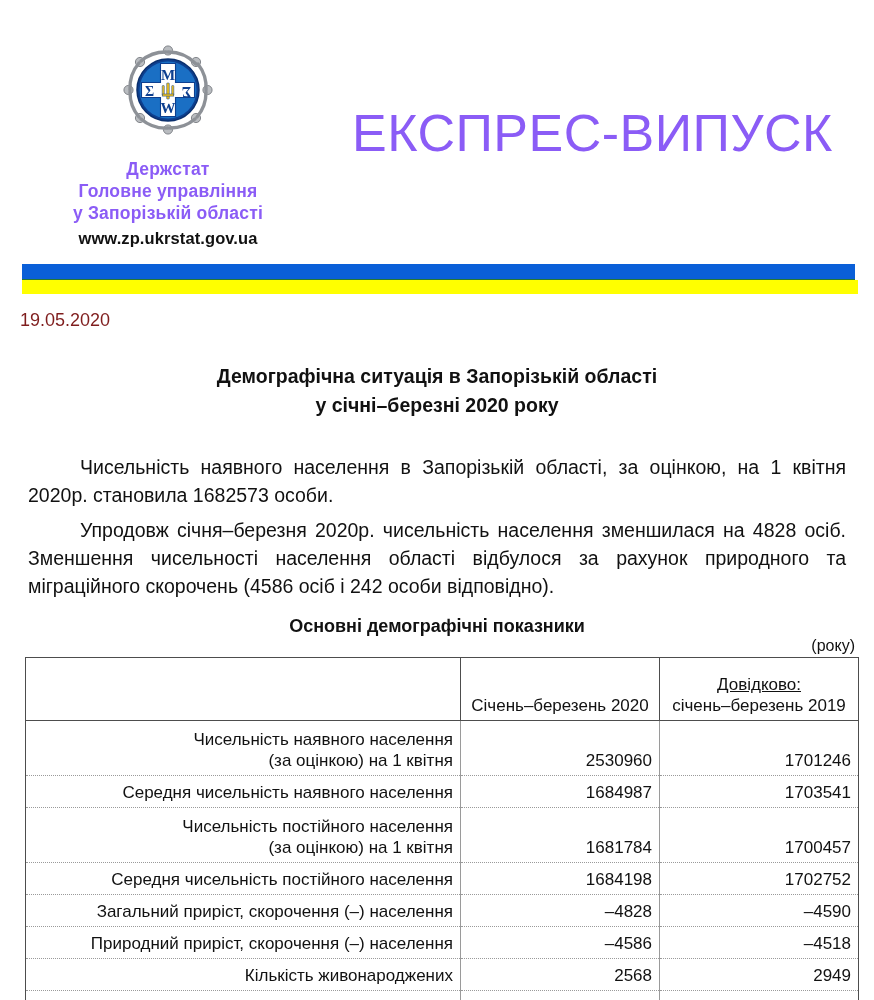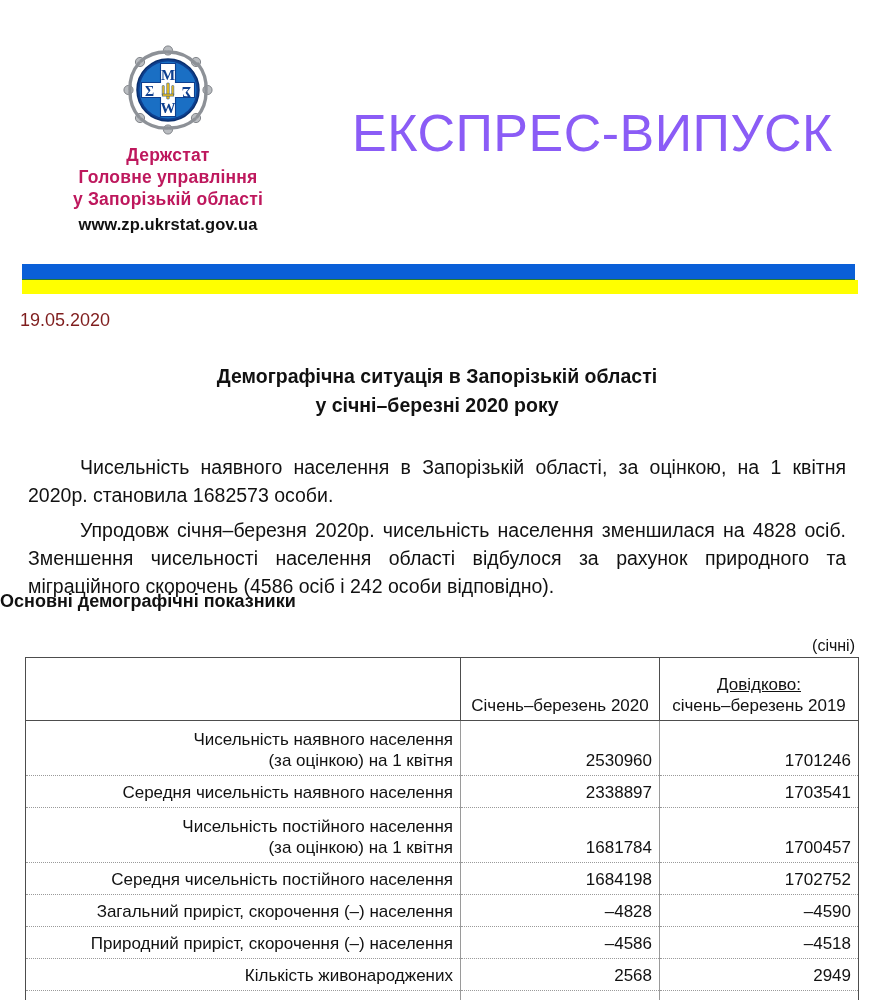--- a/index.html
+++ b/index.html
@@ -28,26 +28,26 @@
     width: 300px;
     text-align: center;
   }
   .logo-wrap {
     display: flex;
     justify-content: center;
     align-items: center;
     height: 104px;
   }
   .org-lines {
-    margin-top: 2px;
+    margin-top: 16px;
     font-weight: bold;
     font-size: 17.5px;
     line-height: 1.26;
     letter-spacing: 0.2px;
-    color: #be185d;
+    color: #8b5cf6;
   }
   .org-lines .l1 { font-size: 17.5px; }
   .org-url {
     margin-top: 5px;
     font-weight: bold;
     font-size: 16.5px;
     letter-spacing: 0.1px;
     color: #111;
   }
 
@@ -122,22 +122,23 @@
     margin: 8px;
     text-align: justify;
     text-indent: 52px;
     text-justify: inter-word;
   }
 
   
   .table-caption {
     position: absolute;
     left: 0;
-    top: 591px;
+    top: 616px;
     width: 874px;
+    text-align: center;
     font-weight: bold;
     font-size: 18px;
     color: #111;
   }
   .units-label {
     position: absolute;
     right: 19px;
     top: 637px;
     font-size: 16px;
     color: #111;
@@ -272,21 +273,21 @@
   <div>Демографічна ситуація в Запорізькій області</div>
   <div>у січні–березні 2020 року</div>
 </div>
 
 <div class="body-text">
   <p>Чисельність наявного населення в Запорізькій області, за оцінкою, на 1 квітня 2020р. становила 1682573 особи.</p>
   <p>Упродовж січня–березня 2020р. чисельність населення зменшилася на 4828 осіб. Зменшення чисельності населення області відбулося за рахунок природного та міграційного скорочень (4586 осіб і 242 особи відповідно).</p>
 </div>
 
 <div class="table-caption">Основні демографічні показники</div>
-<div class="units-label">(січні)</div>
+<div class="units-label">(року)</div>
 
 <table class="data-table">
   <colgroup>
     <col class="col-ind">
     <col class="col-a">
     <col class="col-b">
   </colgroup>
   <thead>
     <tr>
       <th class="c-label"></th>
@@ -299,21 +300,21 @@
   </thead>
   <tbody id="table-body">
       <tr class="two-line">
         <td class="ind">Чисельність наявного населення
 (за оцінкою) на 1 квітня</td>
         <td class="num">2530960</td>
         <td class="num last">1701246</td>
       </tr>
       <tr>
         <td class="ind">Середня чисельність наявного населення</td>
-        <td class="num">2338897</td>
+        <td class="num">1684987</td>
         <td class="num last">1703541</td>
       </tr>
       <tr class="two-line">
         <td class="ind">Чисельність постійного населення
 (за оцінкою) на 1 квітня</td>
         <td class="num">1681784</td>
         <td class="num last">1700457</td>
       </tr>
       <tr>
         <td class="ind">Середня чисельність постійного населення</td>

